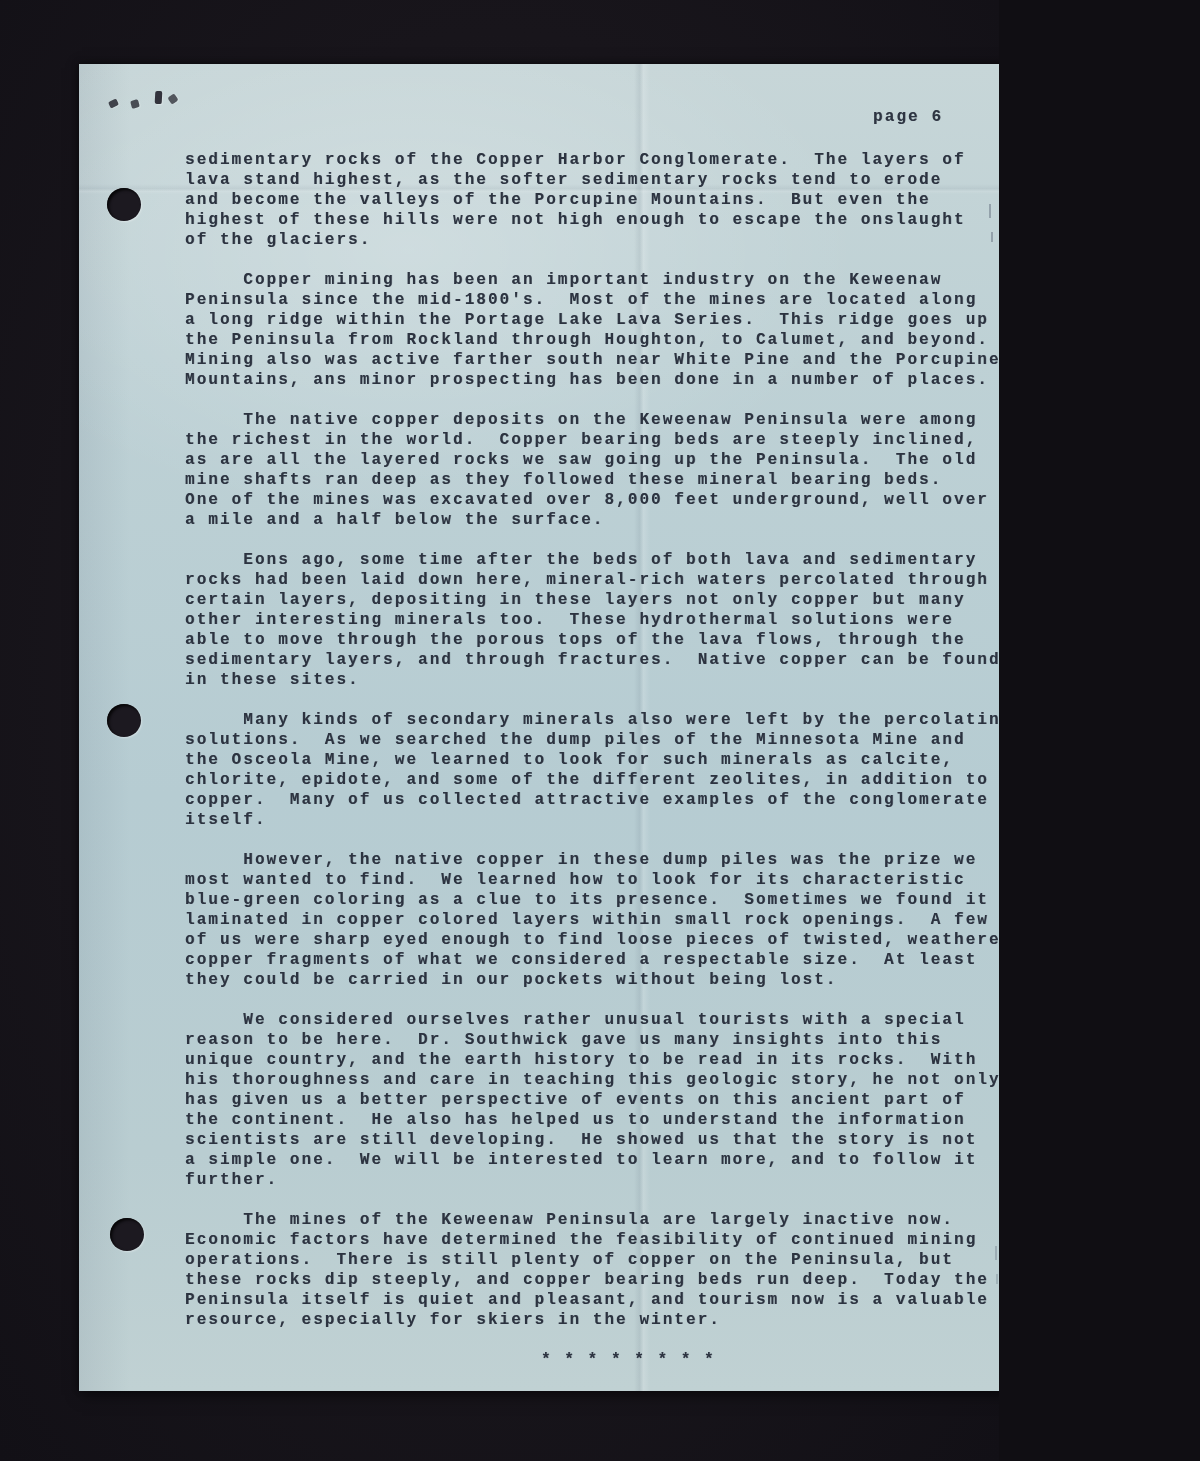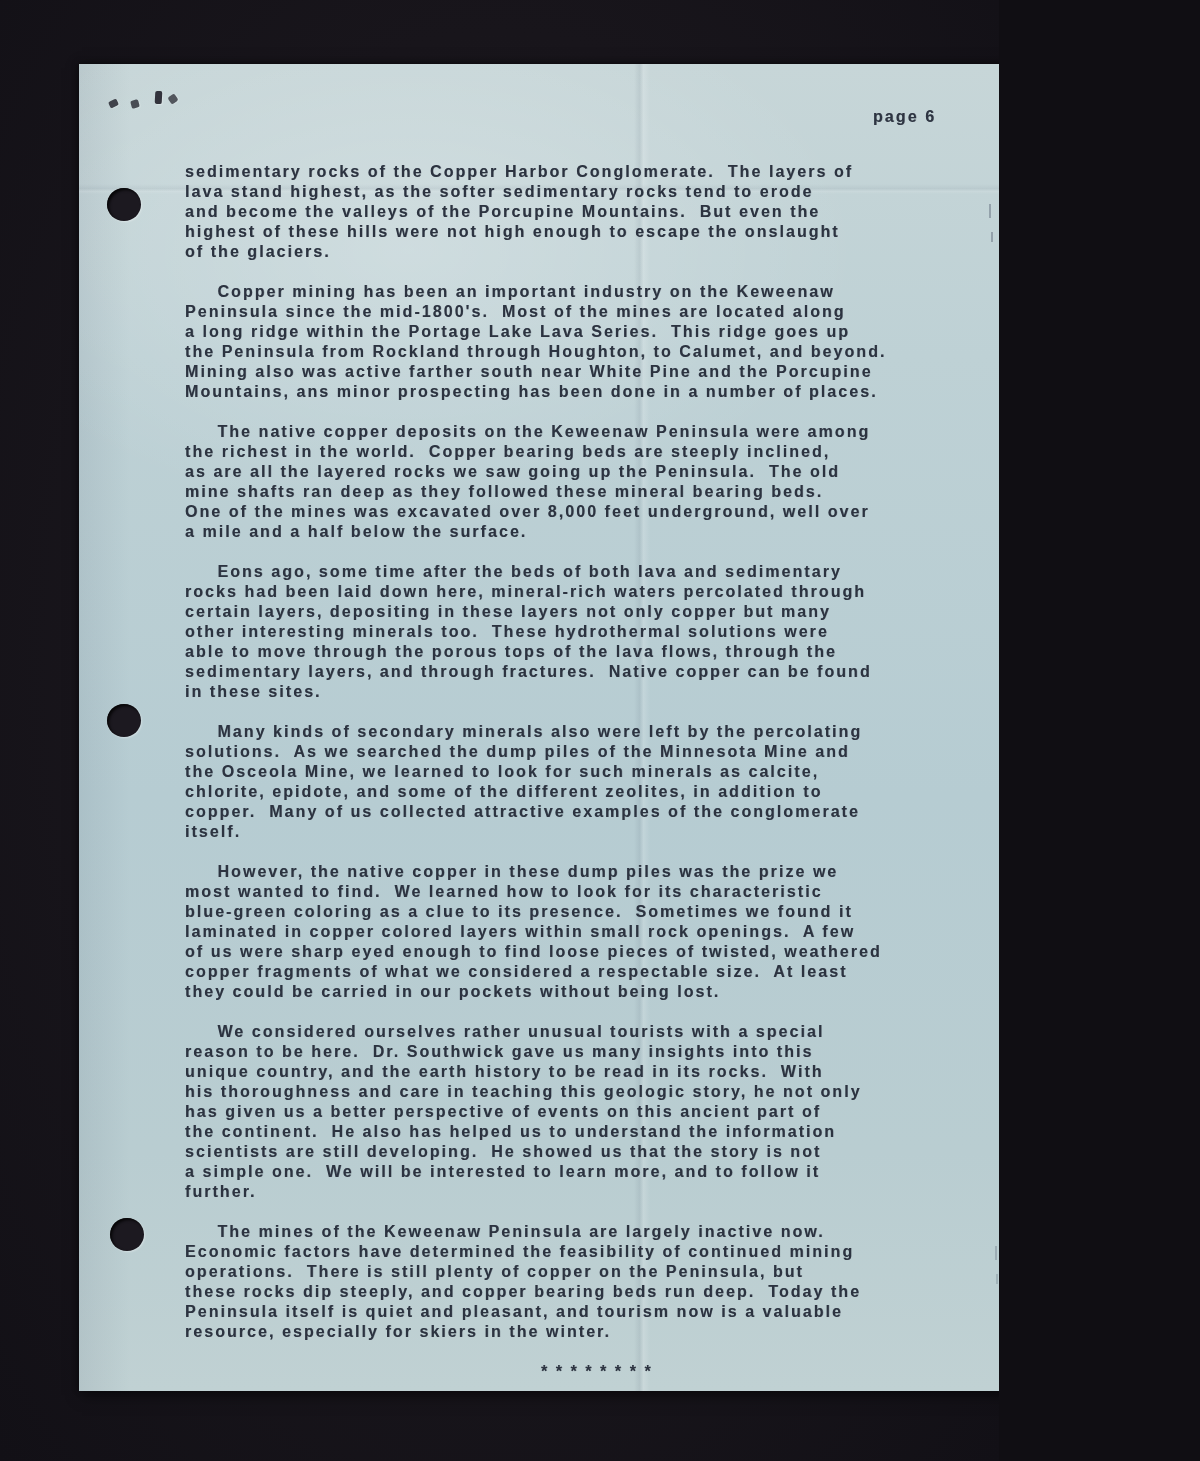--- a/index.html
+++ b/index.html
@@ -7,21 +7,21 @@
     padding: 0;
     background: #100e13;
   }
   .canvas {
     position: relative;
     width: 999px;
     height: 1461px;
     overflow: hidden;
     background:
       radial-gradient(ellipse at 50% 45%, #201d23 0%, #18151b 55%, #121016 100%);
-    font-family: Liberation Sans, sans-serif;
+    font-family: Liberation Mono, monospace;
   }
   .paper {
     position: absolute;
     left: 79px;
     top: 64px;
     width: 1027px;
     height: 1327px;
     background:
       radial-gradient(ellipse 700px 420px at 32% 14%, rgba(255,255,255,0.22), rgba(255,255,255,0) 65%),
       linear-gradient(90deg, rgba(20,30,55,0.07) 0%, rgba(20,30,55,0) 5%, rgba(20,30,55,0) 94%, rgba(20,30,55,0.08) 100%),
@@ -83,21 +83,21 @@
     top: 86px;
     width: 880px;
     color: #2c3340;
     font-size: 16px;
     font-weight: bold;
     line-height: 20px;
     letter-spacing: 2.05px;
     text-shadow: 0.4px 0.4px 0 rgba(44,51,64,0.4);
   }
   .body-text p {
-    margin: 12px 0 20px 0;
+    margin: 0 0 20px 0;
     white-space: pre;
   }
   .footer-separator {
     margin-top: 0;
     padding-left: 356px;
     white-space: pre;
     font-weight: bold;
   }
   .scan-artifact {
     position: absolute;

